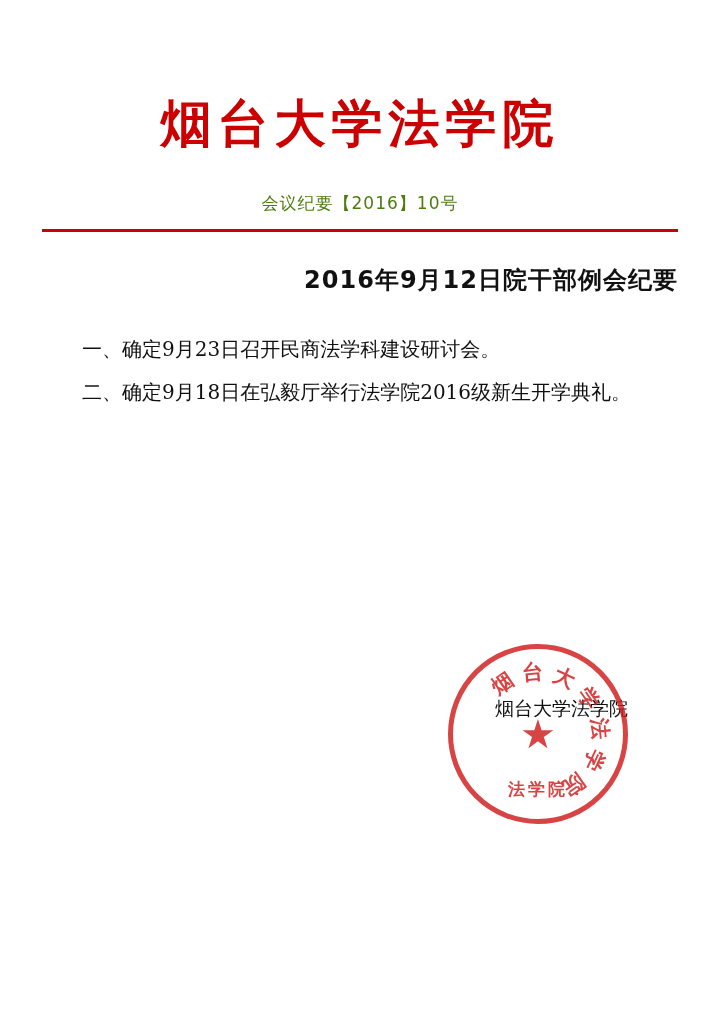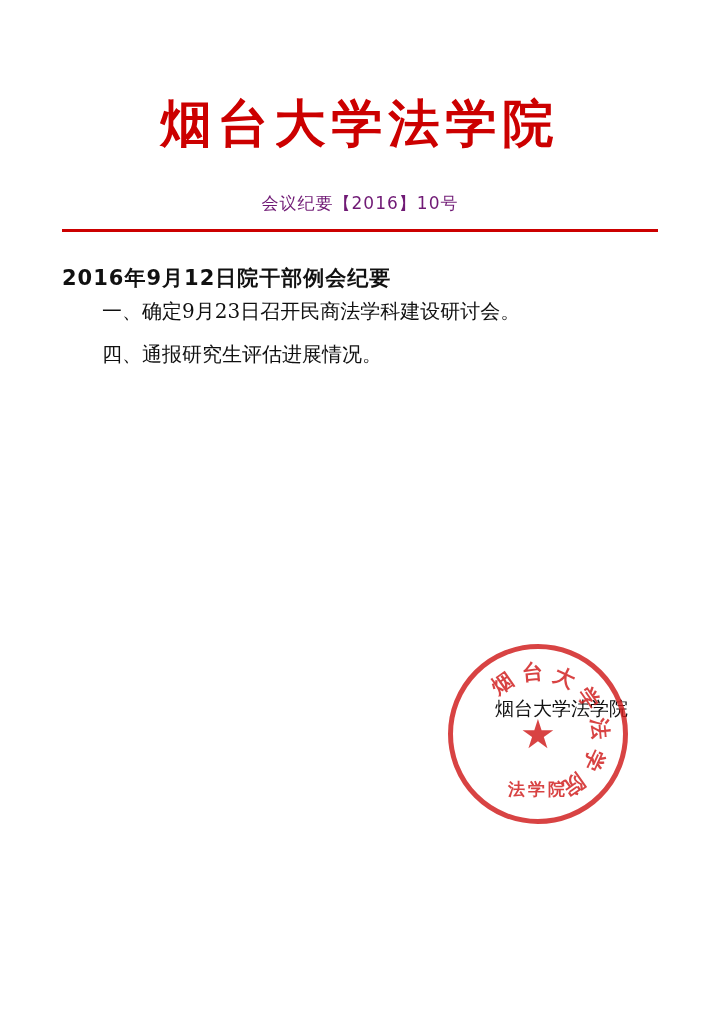--- a/index.html
+++ b/index.html
@@ -13,21 +13,21 @@
     position: relative;
     font-family: "DejaVu Sans", "Liberation Sans", sans-serif;
     color: #1a1a1a;
     overflow: hidden;
   }
   .page {
     position: relative;
     width: 720px;
     height: 723px;
     box-sizing: border-box;
-    padding: 0 62px;
+    padding: 0 42px;
   }
 
   
   .masthead {
     text-align: center;
     padding-top: 96px;
   }
   .org-title {
     color: #cc0000;
     font-family: "DejaVu Sans", "Liberation Sans", sans-serif;
@@ -36,42 +36,43 @@
     letter-spacing: 6px;
     line-height: 1.1;
     margin: 0;
     white-space: nowrap;
   }
   .doc-number {
     margin-top: 40px;
     font-size: 17px;
     font-family: "DejaVu Sans", "Liberation Sans", sans-serif;
     letter-spacing: 1px;
-    color: #701a75;
+    color: #4d7c0f;
   }
   .red-rule {
     margin-top: 14px;
     height: 3px;
     background: #cc0000;
     width: 100%;
   }
 
   
   .doc-title {
-    text-align: left;
-    font-size: 21px;
+    text-align: right;
+    font-size: 24px;
     font-weight: bold;
     letter-spacing: 1px;
     margin-top: 32px;
     color: #111;
     font-family: "DejaVu Sans", "Liberation Sans", sans-serif;
   }
 
   
   .body-text {
+    margin-top: 34px;
     font-family: "DejaVu Serif", "Liberation Serif", serif;
     font-size: 20px;
     line-height: 1.95;
     color: #101010;
   }
   .body-text p {
     margin: 0 0 4px 0;
     text-indent: 40px;
     text-align: justify;
   }
@@ -150,21 +151,21 @@
   <div class="masthead">
     <div class="org-title">烟台大学法学院</div>
     <div class="doc-number">会议纪要【2016】10号</div>
     <div class="red-rule"></div>
   </div>
 
   <div class="doc-title">2016年9月12日院干部例会纪要</div>
 
   <div class="body-text">
     <p>一、确定9月23日召开民商法学科建设研讨会。</p>
-    <p>四、通报研究生评估进展情况。</p>
+    <p>二、确定9月18日在弘毅厅举行法学院2016级新生开学典礼。</p>
   </div>
 
   <div class="sign-block">
     <div>烟台大学法学院</div>
   </div>
 
   <div class="seal">
     <div class="seal-ring-text">
         <span style="transform: translate(-35.5617px, -50.7874px) rotate(-35deg) translate(-50%, -50%);">烟</span>
         <span style="transform: translate(-5.40366px, -61.7641px) rotate(-5deg) translate(-50%, -50%);">台</span>

